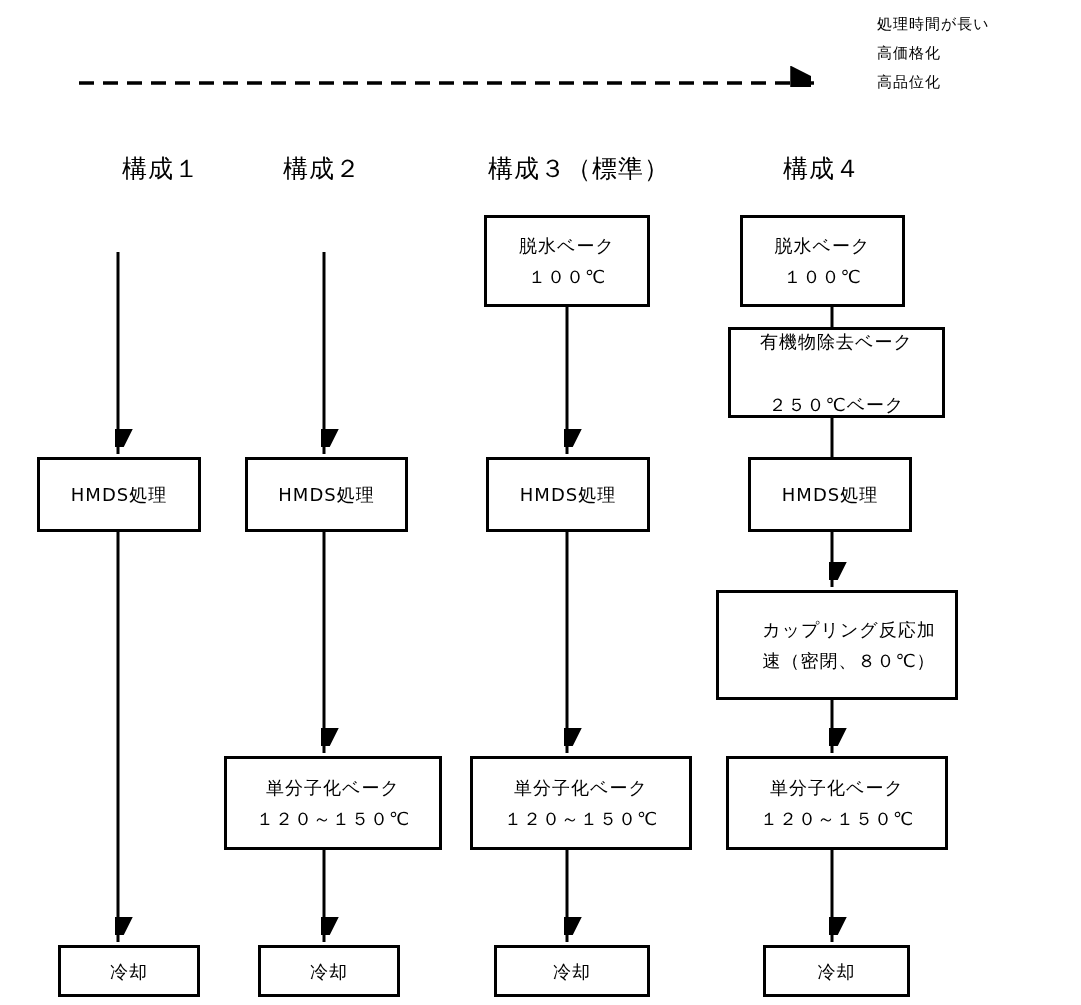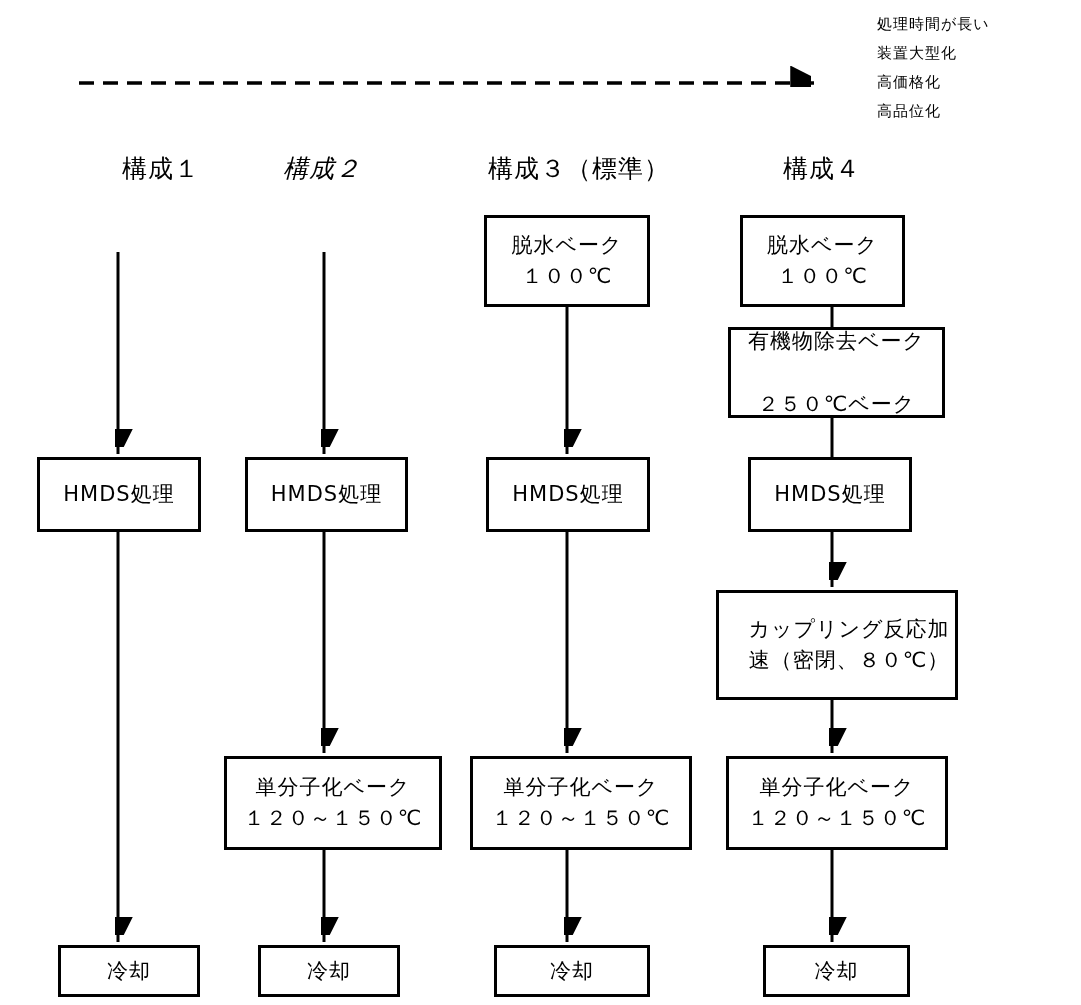--- a/index.html
+++ b/index.html
@@ -15,31 +15,31 @@
   .note{
     position:absolute;left:877px;top:10px;
     font-size:15px;line-height:29px;
     letter-spacing:1px;white-space:nowrap;
   }
   .col-header{
     position:absolute;top:152px;
     font-size:25px;letter-spacing:1px;white-space:nowrap;
   }
   .hdr1{left:78px;margin-left:44px;}
-  .hdr2{left:283px;font-style:italic;}
+  .hdr2{left:283px;}
   .hdr3{left:488px;}
   .hdr4{left:783px;}
   .box{
     position:absolute;
     box-sizing:border-box;
     border:3px solid #000000;
     background:#ffffff;
     display:flex;flex-direction:column;
     align-items:center;justify-content:center;
-    font-size:21px;line-height:31px;
+    font-size:18px;line-height:31px;
     text-align:center;white-space:nowrap;
     letter-spacing:1px;
   }
   
   .c1-hmds{left:37px;top:457px;width:164px;height:75px;}
   .c1-cool{left:58px;top:945px;width:142px;height:52px;}
   
   .c2-hmds{left:245px;top:457px;width:163px;height:75px;}
   .c2-mono{left:224px;top:756px;width:218px;height:94px;}
   .c2-cool{left:258px;top:945px;width:142px;height:52px;}
@@ -83,21 +83,20 @@
 
     <line x1="832" y1="305" x2="832" y2="329" stroke="#000000" stroke-width="3"></line>
     <line x1="832" y1="416" x2="832" y2="459" stroke="#000000" stroke-width="3"></line>
     <line x1="832" y1="532" x2="832" y2="587" stroke="#000000" stroke-width="3" marker-end="url(#ah)"></line>
     <line x1="832" y1="700" x2="832" y2="753" stroke="#000000" stroke-width="3" marker-end="url(#ah)"></line>
     <line x1="832" y1="850" x2="832" y2="942" stroke="#000000" stroke-width="3" marker-end="url(#ah)"></line>
   </svg>
 
   <div class="note">
     <div>処理時間が長い</div>
-    <div>装置大型化</div>
     <div>高価格化</div>
     <div>高品位化</div>
   </div>
 
   <div class="col-header hdr1">構成１</div>
   <div class="col-header hdr2">構成２</div>
   <div class="col-header hdr3">構成３（標準）</div>
   <div class="col-header hdr4">構成４</div>
 
   <div class="box c1-hmds">

